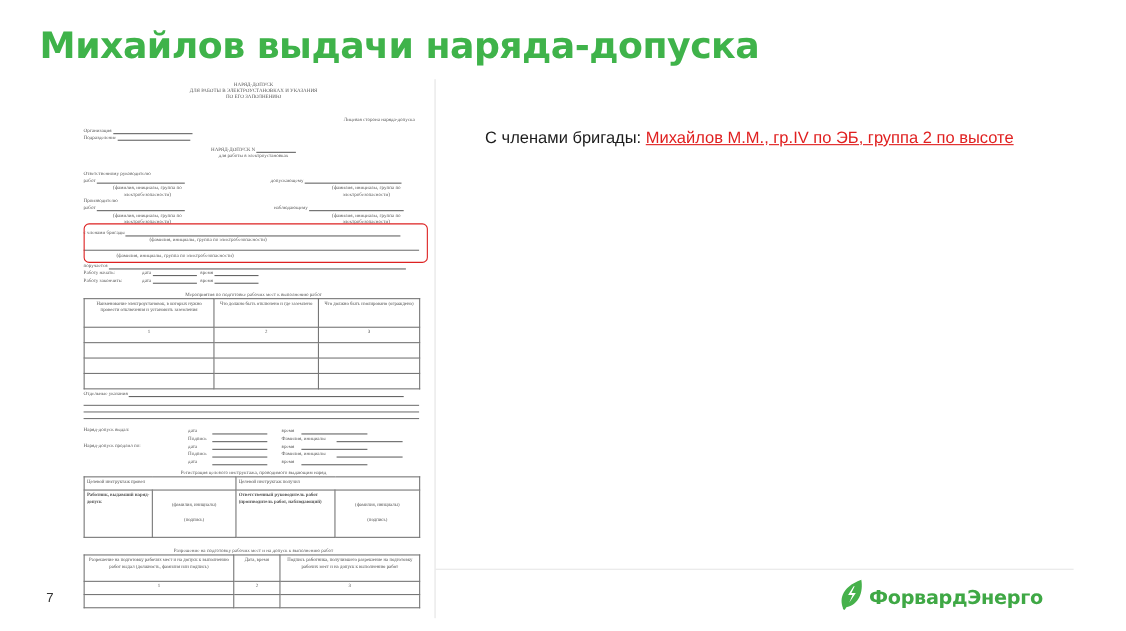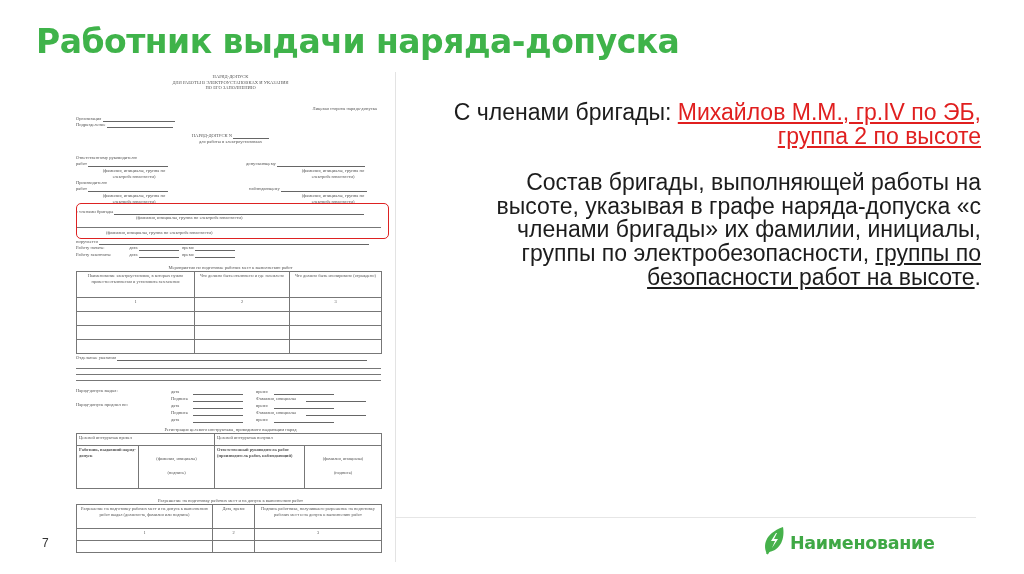--- a/index.html
+++ b/index.html
@@ -24,40 +24,40 @@
   .fd-hr { position: absolute; left: 10px; right: 14px; border-top: 0.6px solid #777; }
   .fd-table { position: absolute; left: 10px; width: 306px; border-collapse: collapse; }
   .fd-table td { border: 0.8px solid #777; text-align: center; vertical-align: top; padding: 1px 2px; font-size: 4.4px; }
   .highlight-box {
     position: absolute; left: 10px; top: 131px; width: 313px; height: 36px;
     border: 1.2px solid #d22; border-radius: 5px;
   }
 
   
   .explain {
-    position: absolute; left: 441px; top: 101px; width: 540px;
-    font-size: 23px; line-height: 23.6px; color: #1c1c1c; text-align: right;
+    position: absolute; left: 441px; top: 114px; width: 540px;
+    font-size: 15px; line-height: 23.6px; color: #1c1c1c;
   }
   .explain p { margin-bottom: 23px; }
   .red-u { color: #e01f1f; text-decoration: underline; }
   .u { text-decoration: underline; }
 
   .footer-line { position: absolute; left: 396px; top: 517px; width: 580px; border-top: 1px solid #e6e6e6; }
   .page-num { position: absolute; left: 42px; top: 536px; font-size: 12px; color: #333; }
 
   .logo { position: absolute; left: 763px; top: 526px; display: flex; align-items: center; }
   .logo-text {
     font-family: "DejaVu Sans", sans-serif; font-weight: bold; font-size: 17.5px;
     color: #3fa845; margin-left: 5px; letter-spacing: -0.3px;
   }
 </style>
 </head>
 <body>
 
-<div class="slide-title">Работник выдачи наряда-допуска</div>
+<div class="slide-title">Михайлов выдачи наряда-допуска</div>
 
 <div class="form-doc">
   <div class="fd-abs fd-center" style="left:0;right:0;top:2px;">
     <div>НАРЯД-ДОПУСК</div>
     <div>ДЛЯ РАБОТЫ В ЭЛЕКТРОУСТАНОВКАХ И УКАЗАНИЯ</div>
     <div>ПО ЕГО ЗАПОЛНЕНИЮ</div>
   </div>
   <div class="fd-abs" style="right:18px;top:34px;">Лицевая сторона наряда-допуска</div>
   <div class="fd-abs" style="left:10px;top:44px;">
     <span>Организация</span>
@@ -218,30 +218,27 @@
           <td></td>
         </tr>
   </tbody>
     </table>
 </div>
 
 <div class="explain">
   <p>
     <span>С членами бригады: </span><span class="red-u">Михайлов М.М., гр.IV по ЭБ, группа 2 по высоте</span>
   </p>
-  <p>
-    <span>Состав бригады, выполняющей работы на высоте, указывая в графе наряда-допуска «с членами бригады» их фамилии, инициалы, группы по электробезопасности, </span><span class="u">группы по безопасности работ на высоте</span><span>.</span>
-  </p>
 </div>
 
 <div class="footer-line"></div>
 <div class="page-num">7</div>
 
 <div class="logo">
   <span>
     <svg width="22" height="30" viewBox="0 0 22 30">
       <path d="M4 28 C0 20 1 8 20 1 C22 12 18 24 6 26 Z" fill="#46b14b"></path>
       <path d="M4 28 L9 20" stroke="#46b14b" stroke-width="2" fill="none"></path>
       <path d="M13 7 L8 15 L12 15 L9 22 L15 13 L11 13 L14 7 Z" fill="#ffffff"></path>
     </svg>
   </span>
-  <span class="logo-text">Наименование</span>
+  <span class="logo-text">ФорвардЭнерго</span>
 </div>
 
 </body></html>

